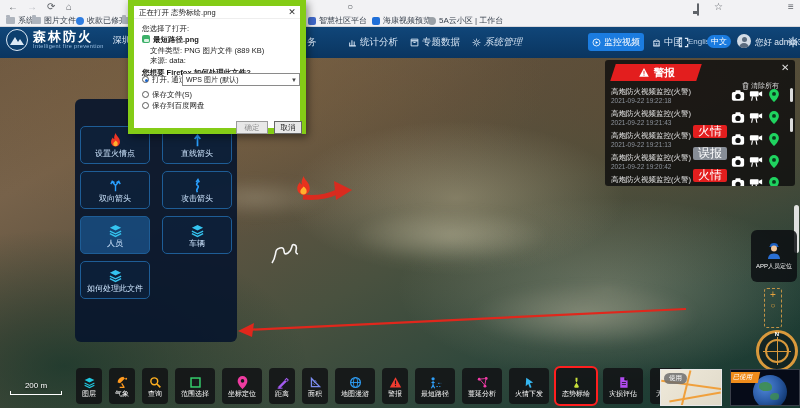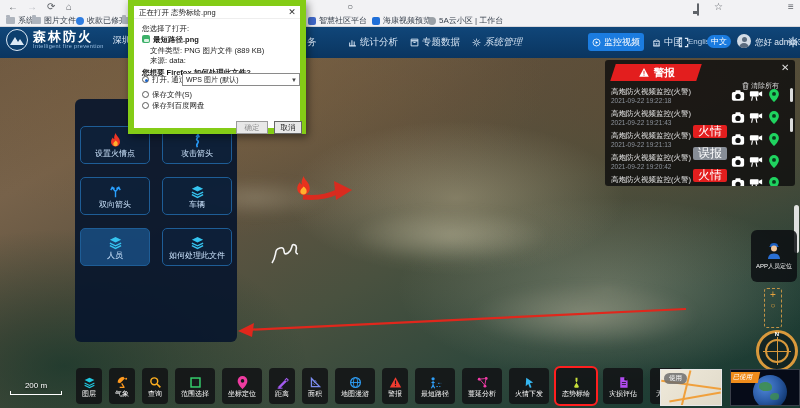--- a/index.html
+++ b/index.html
@@ -48,21 +48,21 @@
       radial-gradient(430px 210px at 28% 6%, rgba(118,92,60,.75), transparent 75%),
       radial-gradient(520px 260px at 86% 10%, rgba(96,75,52,.8), transparent 75%),
       linear-gradient(152deg,#6f5a43 0%,#77624a 18%,#5e5340 36%,#49513f 54%,#30483c 72%,#1f3d34 88%,#173830 100%);}
   .town{position:absolute;filter:blur(5px);border-radius:50%;}
   .annot{position:absolute;left:0;top:0;width:800px;height:408px;z-index:2;pointer-events:none;}
 
   .scalebar{position:absolute;left:10px;top:381px;z-index:4;color:#fff;font-size:8px;text-align:center;width:52px;text-shadow:0 1px 2px rgba(0,0,0,.8);}
   .scalebar .bar{margin-top:1px;height:4px;border-left:1px solid #fff;border-right:1px solid #fff;border-bottom:1px solid #fff;}
 
   
-  .tools{position:absolute;left:75px;top:99px;width:162px;height:243px;background:rgba(8,22,44,.92);border-radius:6px;z-index:5;padding:27px 5px 0 5px;display:grid;grid-template-columns:70px 70px;grid-auto-rows:38px;gap:13px 12px;justify-content:center;}
+  .tools{position:absolute;left:75px;top:99px;width:162px;height:243px;background:rgba(8,22,44,.92);border-radius:6px;z-index:5;padding:27px 5px 0 5px;display:grid;grid-template-columns:70px 70px;grid-auto-rows:38px;gap:7px 12px;justify-content:center;}
   .tbtn{border:1px solid #1e5d96;border-radius:5px;background:rgba(13,36,66,.55);display:flex;flex-direction:column;align-items:center;justify-content:center;gap:2px;color:#cfe6ff;cursor:pointer;}
   .tbtn.active{background:rgba(31,106,176,.55);}
   .tbtn .lab{font-size:8px;line-height:8px;white-space:nowrap;}
   .tbtn svg{width:15px;height:15px;}
 
   
   .alerts{position:absolute;left:605px;top:60px;width:190px;height:126px;background:rgba(10,10,12,.78);border-radius:3px;z-index:5;overflow:hidden;color:#fff;}
   .alert-banner{position:absolute;left:8px;top:4px;width:86px;height:17px;background:#e31e1e;transform:skewX(-18deg);display:flex;align-items:center;justify-content:center;gap:4px;}
   .alert-banner>*{transform:skewX(18deg);}
   .alert-banner .t{font-size:10.5px;font-weight:bold;}
@@ -264,44 +264,50 @@
   <div class="tools">
     <div class="tbtn">
       <svg viewBox="0 0 16 20">
           <path d="M8 0 C9 4 14 6 14 12 a6 6 0 0 1 -12 0 c0-3 1.5-4.5 2.5-6 .6 1.4 1.3 2 2 2 C5.5 5 7 3 8 0z" fill="#ef3524"></path>
           <path d="M8 10 c2 1.5 3 2.5 3 4.5 a3 3 0 0 1 -6 0 c0-2 2-2.5 3-4.5z" fill="#ffb12e"></path>
         </svg>
       <span class="lab">设置火情点</span>
     </div>
     <div class="tbtn">
       <svg viewBox="0 0 16 16">
-          <path d="M8 15 C5 12 11 10 8 8 C5 6 10 5 8.5 2.5" stroke="#2aa0ff" stroke-width="1.7" fill="none"></path>
-          <path d="M6.5 4.5L8.5 1.5l1.5 3" stroke="#2aa0ff" stroke-width="1.5" fill="none"></path>
-        </svg>
-      <span class="lab">攻击箭头</span>
+          <path d="M8 14V4M5 6.5L8 2.5l3 4" stroke="#2aa0ff" stroke-width="1.8" fill="none"></path>
+        </svg>
+      <span class="lab">直线箭头</span>
     </div>
     <div class="tbtn">
       <svg viewBox="0 0 16 16">
           <path d="M8 14V8M8 8L4.5 4M8 8l3.5-4M3 6.5L4.5 3.5 7 5M13 6.5L11.5 3.5 9 5" stroke="#2aa0ff" stroke-width="1.5" fill="none"></path>
         </svg>
       <span class="lab">双向箭头</span>
+    </div>
+    <div class="tbtn">
+      <svg viewBox="0 0 16 16">
+          <path d="M8 15 C5 12 11 10 8 8 C5 6 10 5 8.5 2.5" stroke="#2aa0ff" stroke-width="1.7" fill="none"></path>
+          <path d="M6.5 4.5L8.5 1.5l1.5 3" stroke="#2aa0ff" stroke-width="1.5" fill="none"></path>
+        </svg>
+      <span class="lab">攻击箭头</span>
+    </div>
+    <div class="tbtn active">
+      <svg viewBox="0 0 16 16">
+          <path d="M8 2l6 3-6 3-6-3z" fill="#35c4f0"></path>
+          <path d="M2 8.6l6 3 6-3M2 11.3l6 3 6-3" stroke="#35c4f0" stroke-width="1.4" fill="none"></path>
+        </svg>
+      <span class="lab">人员</span>
     </div>
     <div class="tbtn">
       <svg viewBox="0 0 16 16">
           <path d="M8 2l6 3-6 3-6-3z" fill="#35c4f0"></path>
           <path d="M2 8.6l6 3 6-3M2 11.3l6 3 6-3" stroke="#35c4f0" stroke-width="1.4" fill="none"></path>
         </svg>
       <span class="lab">车辆</span>
-    </div>
-    <div class="tbtn active">
-      <svg viewBox="0 0 16 16">
-          <path d="M8 2l6 3-6 3-6-3z" fill="#35c4f0"></path>
-          <path d="M2 8.6l6 3 6-3M2 11.3l6 3 6-3" stroke="#35c4f0" stroke-width="1.4" fill="none"></path>
-        </svg>
-      <span class="lab">人员</span>
     </div>
     <div class="tbtn">
       <svg viewBox="0 0 16 16">
           <path d="M8 2l6 3-6 3-6-3z" fill="#35c4f0"></path>
           <path d="M2 8.6l6 3 6-3M2 11.3l6 3 6-3" stroke="#35c4f0" stroke-width="1.4" fill="none"></path>
         </svg>
       <span class="lab">如何处理此文件</span>
     </div>
   </div>
 

